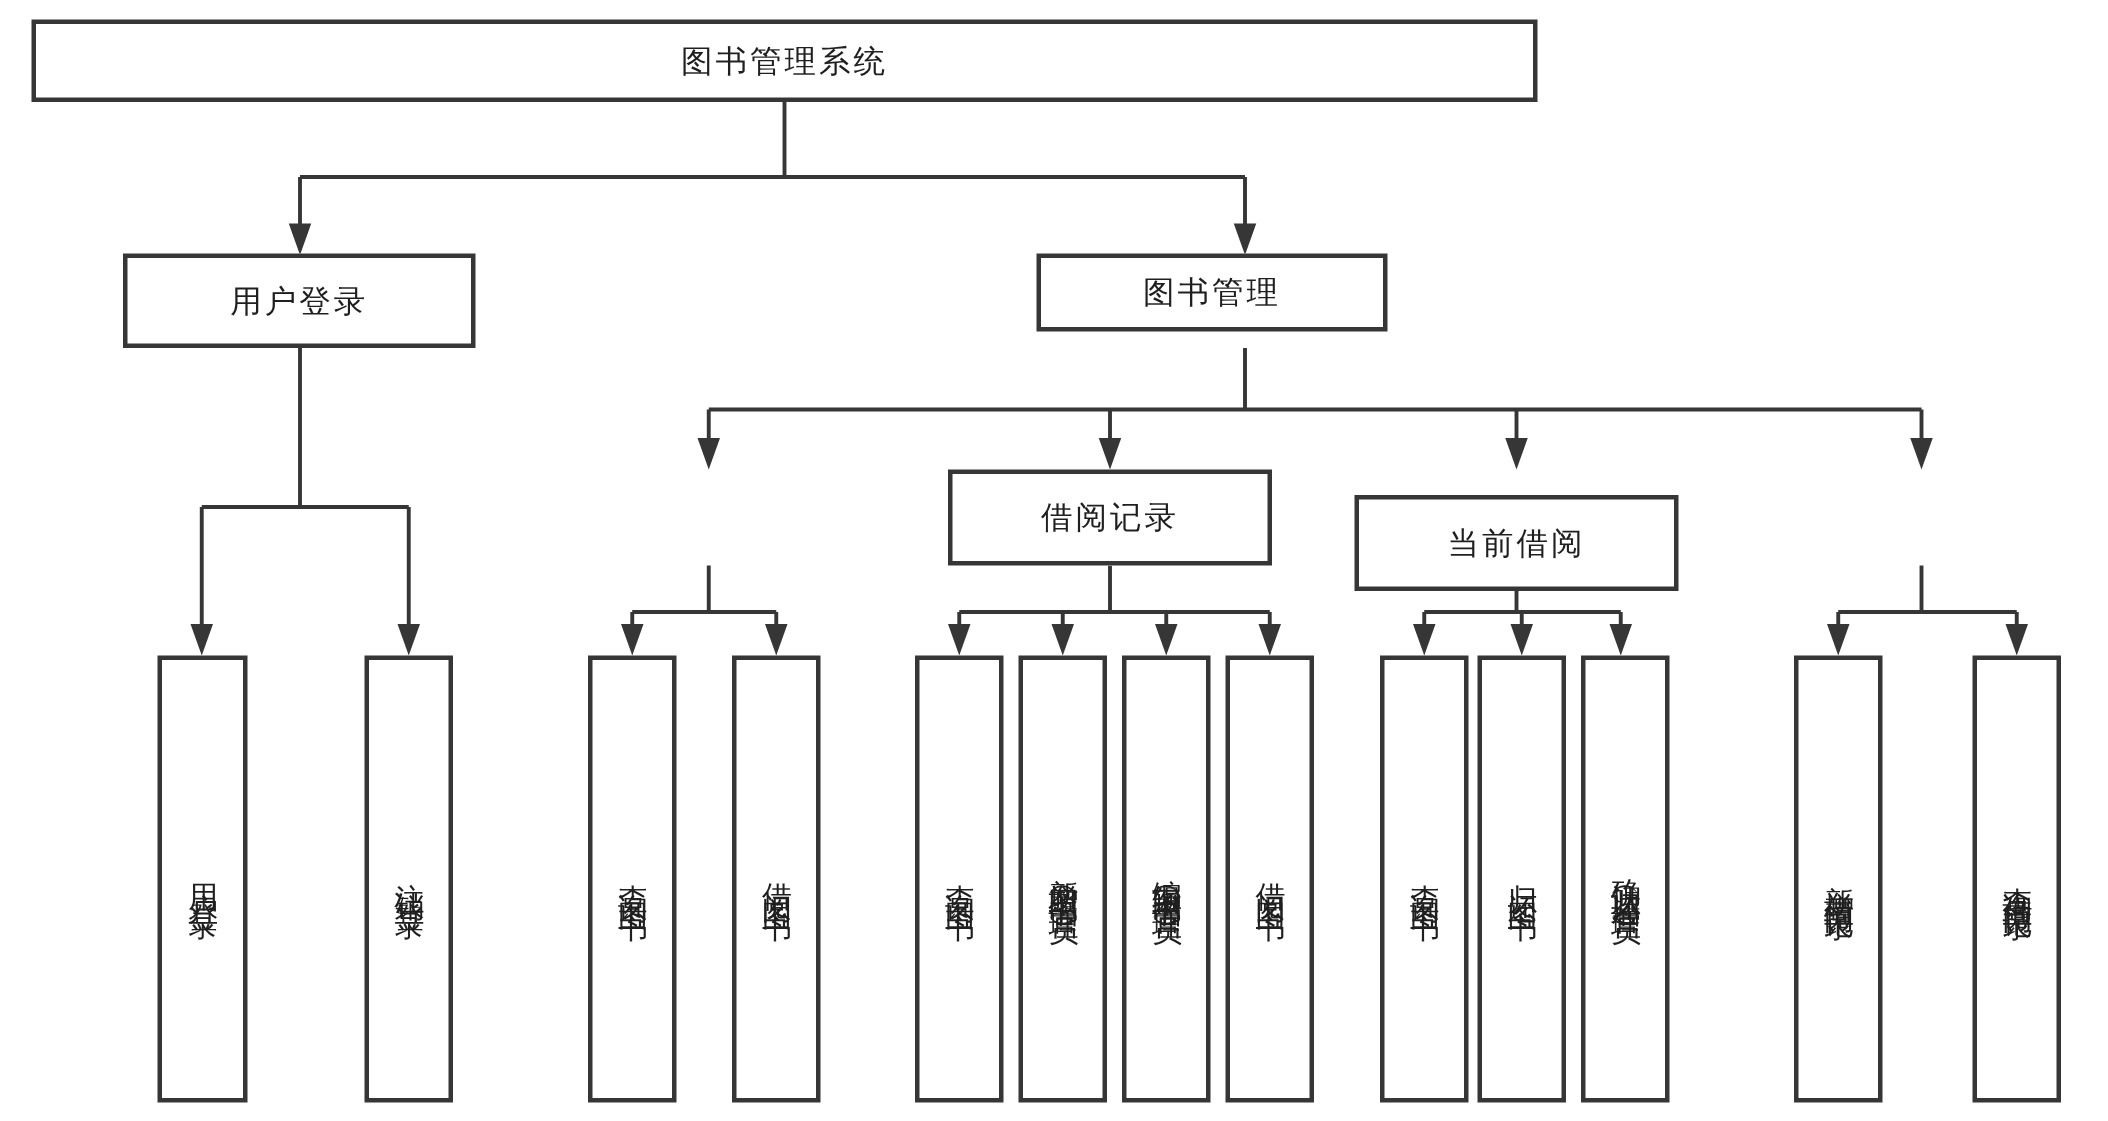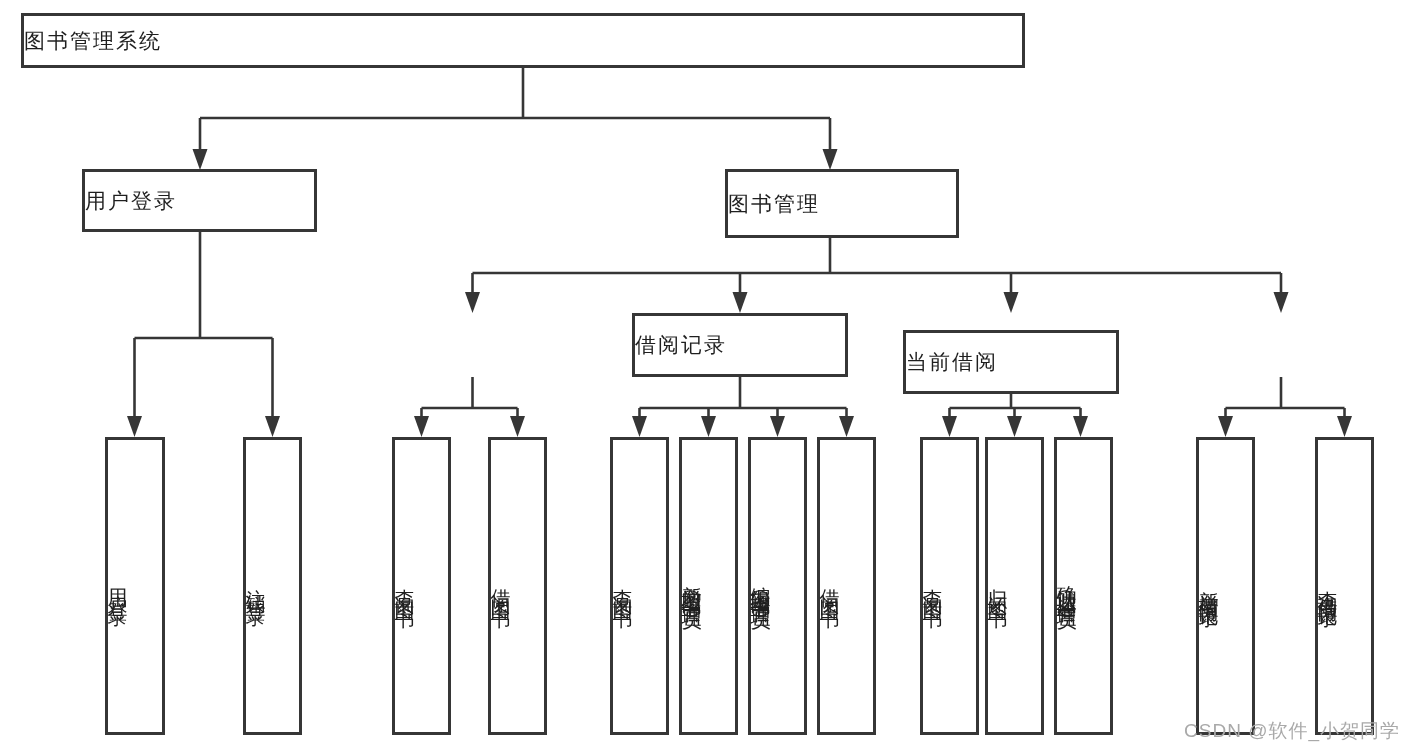--- a/index.html
+++ b/index.html
@@ -22,20 +22,21 @@
     width: 1405px;
     height: 747px;
   }
   .node {
     position: absolute;
     box-sizing: border-box;
     border: 3px solid var(--line, #363636);
     background: #ffffff;
     display: flex;
     align-items: center;
+    justify-content: center;
     color: var(--text, #1f1f1f);
   }
   .hbox span {
     font-size: 21px;
     letter-spacing: 2px;
     white-space: nowrap;
   }
   .vbox span {
     writing-mode: vertical-rl;
     text-orientation: mixed;
@@ -132,21 +133,21 @@
     <polygon points="1337,416 1352,416 1344.5,437"></polygon>
   </svg>
 
   <div class="node hbox" style="left:21px; top:13px; width:1004px; height:55px">
     <span>图书管理系统</span>
   </div>
 
   <div class="node hbox" style="left:82px; top:169px; width:235px; height:63px">
     <span>用户登录</span>
   </div>
-  <div class="node hbox" style="left:725px; top:169px; width:234px; height:69px">
+  <div class="node hbox" style="left:691px; top:169px; width:234px; height:52px">
     <span>图书管理</span>
   </div>
 
   <div class="node hbox" style="left:632px; top:313px; width:216px; height:64px">
     <span>借阅记录</span>
   </div>
   <div class="node hbox" style="left:903px; top:330px; width:216px; height:64px">
     <span>当前借阅</span>
   </div>
 
@@ -187,15 +188,14 @@
     <span>确认归还（管理员）</span>
   </div>
 
   <div class="node vbox long" style="left:1196px; top:437px; width:59px; height:298px">
     <span>新增借阅记录</span>
   </div>
   <div class="node vbox long" style="left:1315px; top:437px; width:59px; height:298px">
     <span>查询借阅记录</span>
   </div>
 
-  <div id="watermark">CSDN @软件_小贺同学</div>
 
 </div>
 
 </body></html>

